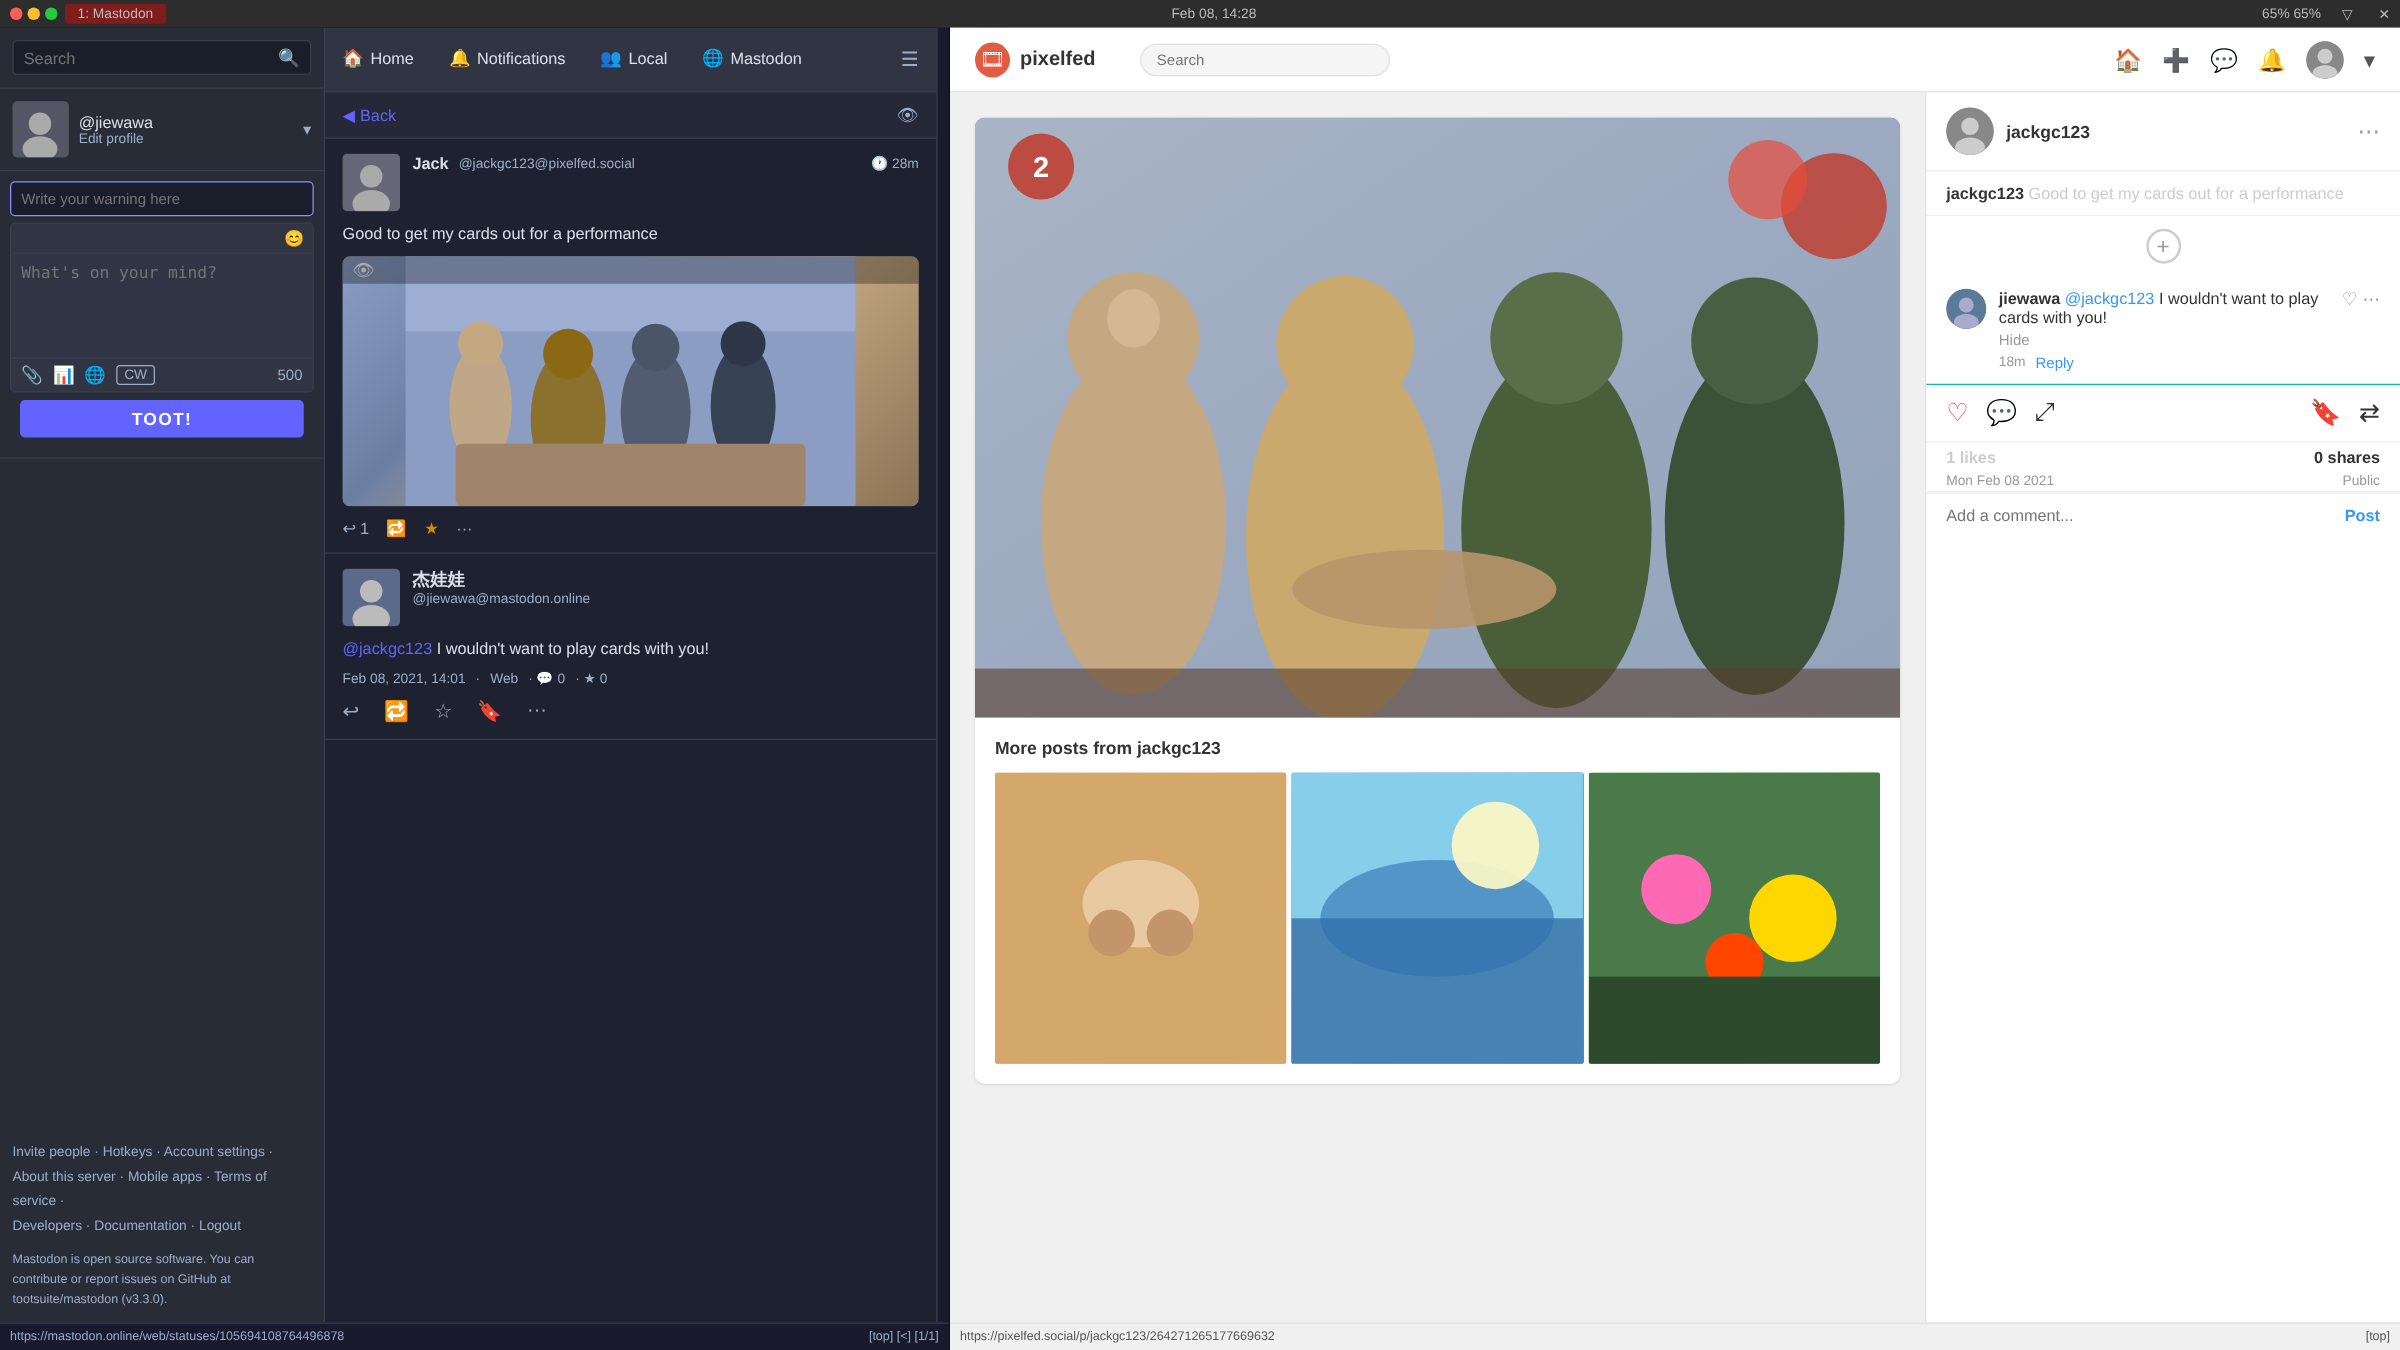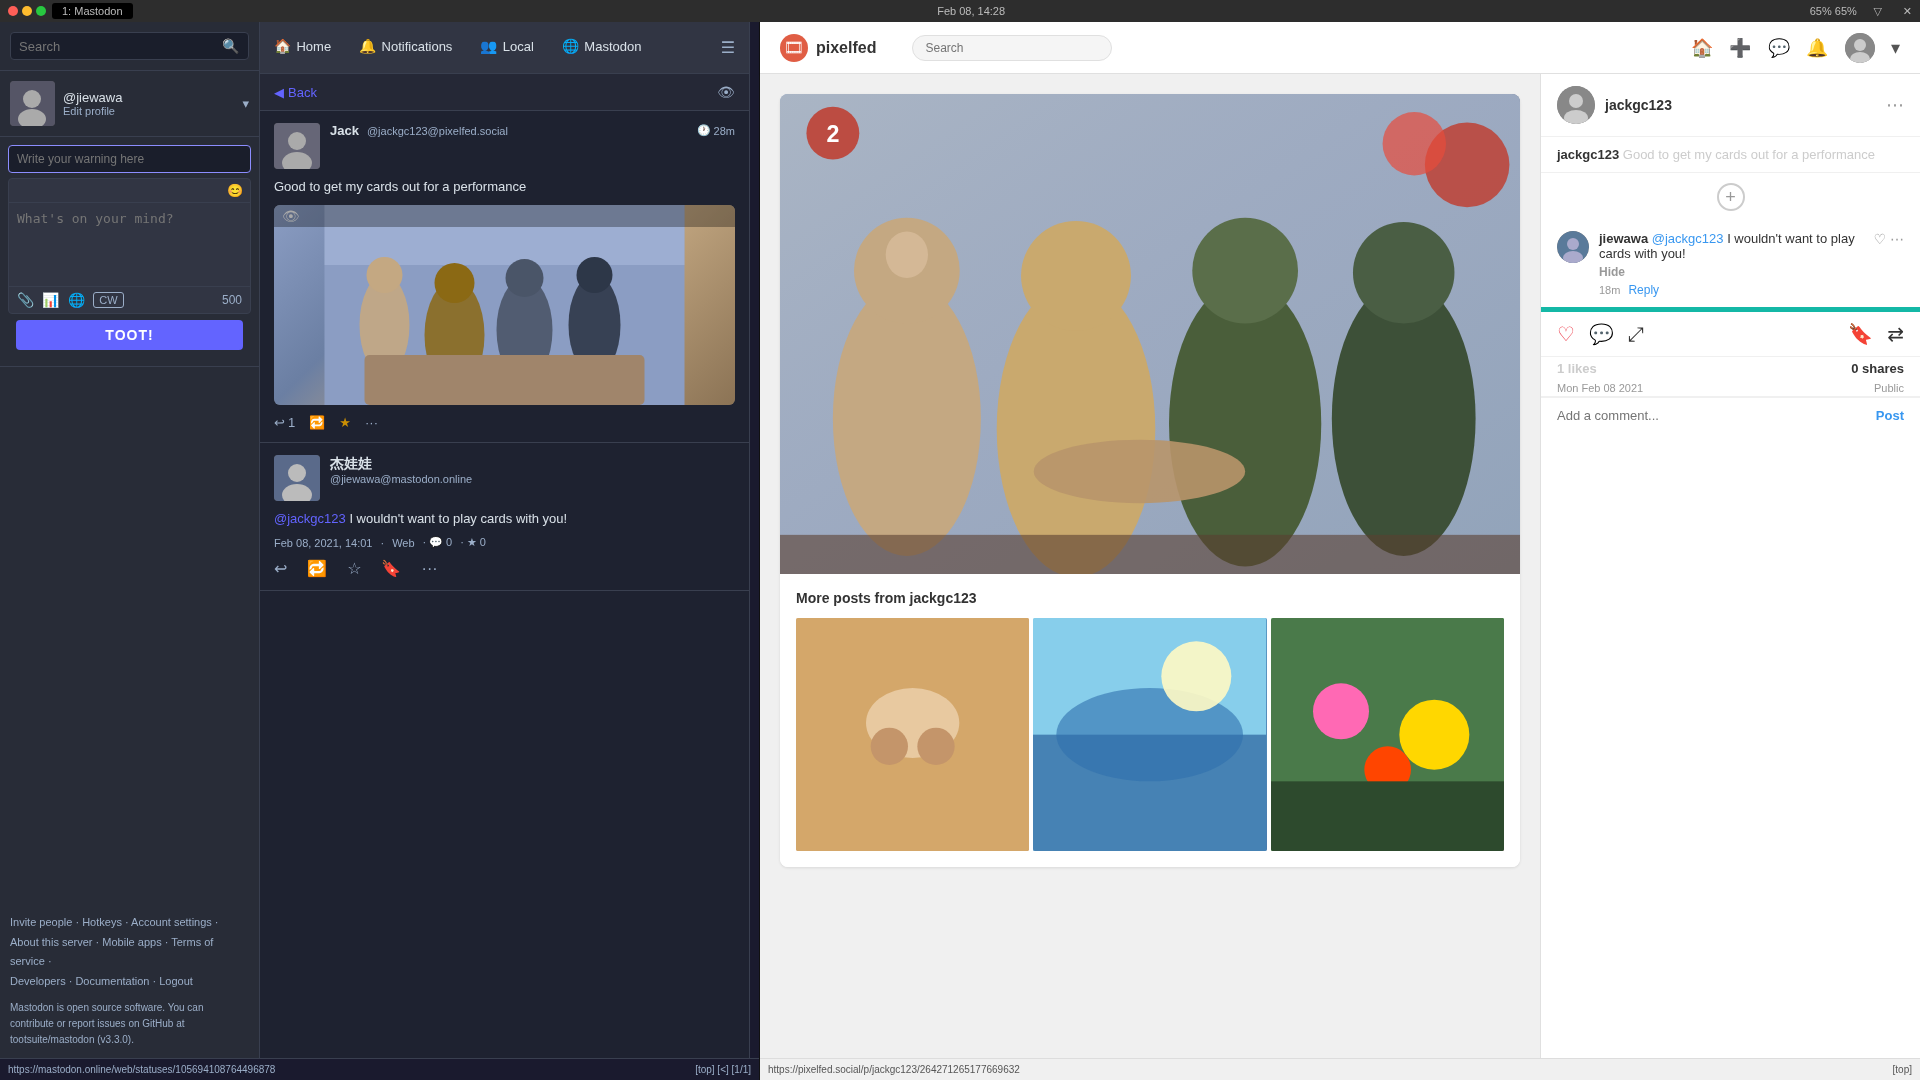--- a/index.html
+++ b/index.html
@@ -5,21 +5,21 @@
     * { box-sizing: border-box; margin: 0; padding: 0; }
     body { font-family: -apple-system, BlinkMacSystemFont, 'Segoe UI', sans-serif; background: #1a1a2e; color: #ccc; font-size: 13px; overflow: hidden; height: 1080px; width: 1920px; }
 
     
     .title-bar { height: 22px; background: #2d2d2d; display: flex; align-items: center; padding: 0 8px; gap: 6px; font-size: 11px; color: #bbb; }
     .title-bar .dots { display: flex; gap: 4px; }
     .title-bar .dot { width: 10px; height: 10px; border-radius: 50%; }
     .dot-red { background: #ff5f57; }
     .dot-yellow { background: #febc2e; }
     .dot-green { background: #28c840; }
-    .title-bar .tab { background: #000000; padding: 2px 10px; border-radius: 3px; display: flex; align-items: center; gap: 5px; font-size: 11px; }
+    .title-bar .tab { background: #7f1d1d; padding: 2px 10px; border-radius: 3px; display: flex; align-items: center; gap: 5px; font-size: 11px; }
     .title-bar .window-title { flex: 1; text-align: center; font-size: 11px; }
     .title-bar .right-info { margin-left: auto; font-size: 11px; }
 
     
     .left-sidebar { width: 260px; background: #282c37; border-right: 1px solid #393f4f; display: flex; flex-direction: column; flex-shrink: 0; }
 
     
     .search-bar { padding: 10px; border-bottom: 1px solid #393f4f; }
     .search-input-wrap { display: flex; align-items: center; background: #1a1e2b; border: 1px solid #393f4f; border-radius: 4px; padding: 5px 8px; }
     .search-input-wrap input { background: none; border: none; color: #ccc; font-size: 13px; outline: none; flex: 1; }
@@ -119,28 +119,28 @@
     .pf-sidebar { width: 380px; background: #fff; border-left: 1px solid #e0e0e0; overflow-y: auto; padding: 0; }
     .pf-post-author { display: flex; align-items: center; padding: 12px 16px; border-bottom: 1px solid #f0f0f0; }
     .pf-author-avatar { width: 38px; height: 38px; border-radius: 50%; background: #888; margin-right: 10px; overflow: hidden; flex-shrink: 0; }
     .pf-author-name { font-weight: bold; color: #333; font-size: 14px; }
     .pf-post-dots { margin-left: auto; color: #999; cursor: pointer; font-size: 18px; }
     .pf-caption { padding: 10px 16px; font-size: 13px; border-bottom: 1px solid #f0f0f0; }
     .pf-caption .pf-cap-username { font-weight: bold; color: #333; }
     .pf-add-btn { width: 28px; height: 28px; border-radius: 50%; border: 2px solid #ccc; display: flex; align-items: center; justify-content: center; cursor: pointer; margin: 10px auto; color: #999; font-size: 18px; }
 
     
-    .pf-comment { padding: 10px 16px; border-bottom: 5px solid #14b8a6; }
+    .pf-comment { padding: 10px 16px; border-bottom: 1px solid #14b8a6; }
     .pf-comment-inner { display: flex; gap: 10px; }
     .pf-comment-avatar { width: 32px; height: 32px; border-radius: 50%; background: #888; flex-shrink: 0; overflow: hidden; }
     .pf-comment-body { flex: 1; }
     .pf-comment-author { font-weight: bold; color: #333; font-size: 13px; }
     .pf-comment-mention { color: #3897f0; }
     .pf-comment-text { color: #333; font-size: 13px; }
-    .pf-comment-hide { color: #999; font-size: 12px; display: block; margin-top: 4px; cursor: pointer; font-weight: bold; }
+    .pf-comment-hide { color: #999; font-size: 12px; display: block; margin-top: 4px; cursor: pointer; }
     .pf-comment-reply-link { color: #3897f0; font-size: 12px; cursor: pointer; }
     .pf-comment-actions { display: flex; align-items: center; gap: 4px; }
     .pf-comment-dots { margin-left: auto; color: #999; font-size: 14px; cursor: pointer; }
     .pf-comment-time { color: #999; font-size: 11px; }
     .pf-heart-empty { color: #999; cursor: pointer; font-size: 14px; }
 
     
     .pf-post-actions { display: flex; align-items: center; padding: 10px 16px; border-bottom: 1px solid #f0f0f0; gap: 14px; }
     .pf-action-icon { color: #333; font-size: 20px; cursor: pointer; }
     .pf-action-icon.active { color: #ed4956; }

